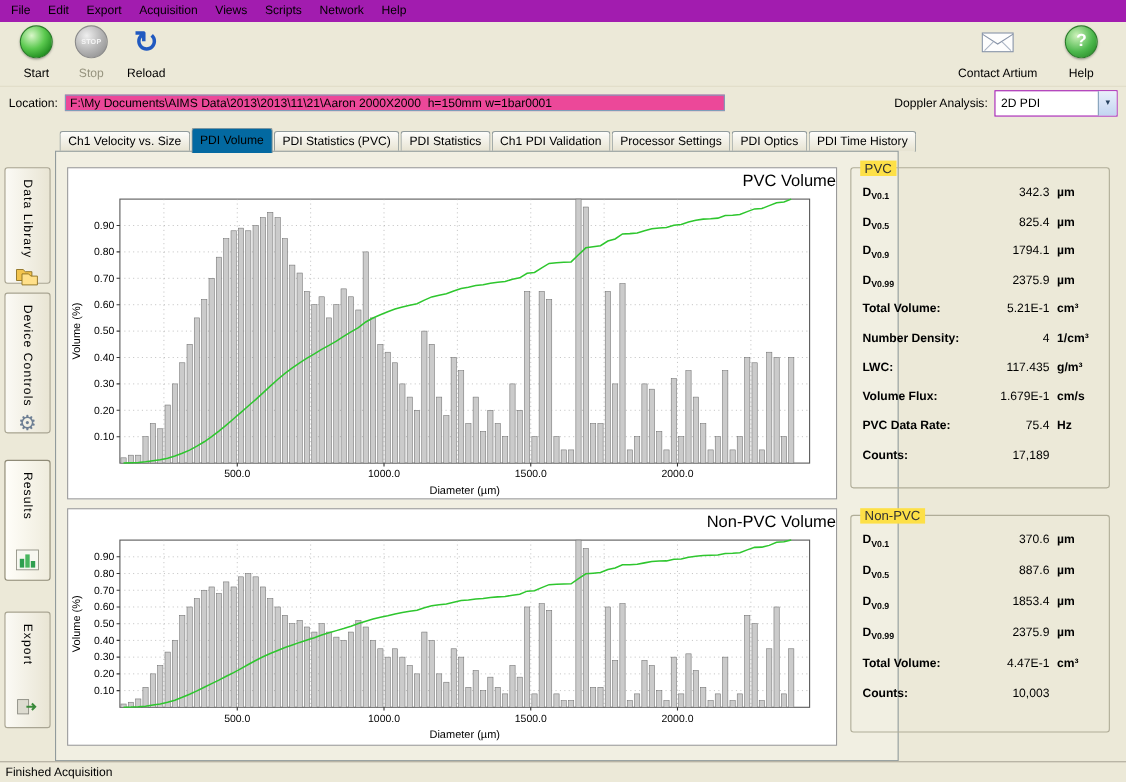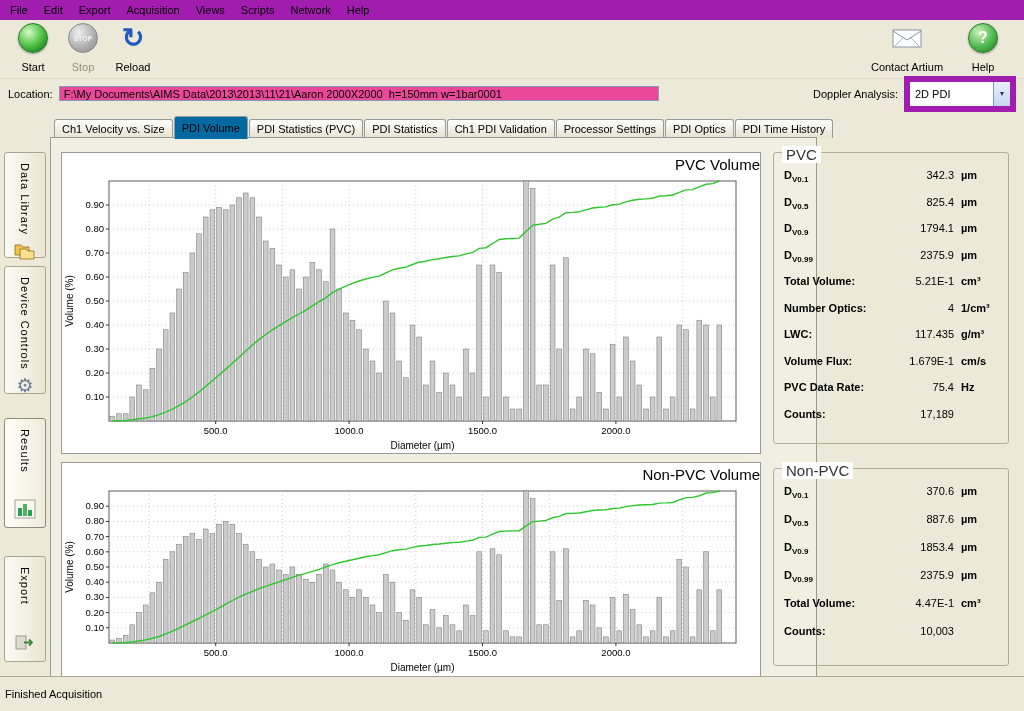--- a/index.html
+++ b/index.html
@@ -21,21 +21,21 @@
   .help-sphere{background:radial-gradient(circle at 35% 30%,#cdf2ba,#4db84d 55%,#1e7e1e);border:1px solid #2a7a2a;color:#fff;font-size:16px;font-weight:bold;box-shadow:0 1px 2px rgba(0,0,0,.35)}
   .reload-glyph{font-size:27px;line-height:30px;height:30px;font-weight:bold;color:#2059c0}
   .toolbar-right{margin-left:auto;display:flex;align-items:flex-start;gap:14px;padding-right:4px}
   .tool.wide{width:70px}
   .envelope-wrap{height:30px;display:flex;align-items:center}
 
   
   .location-row{position:absolute;top:78px;left:0;right:0;height:30px;display:flex;align-items:center;padding:0 8px;gap:6px;border-top:1px solid #e2ddc9}
   .location-input{width:600px;height:15px;border:1px solid #7f9db9;background:#ec4899;font-size:11px;padding:2px 4px;font-family:"Liberation Sans",sans-serif}
   .doppler{margin-left:auto;display:flex;align-items:center;gap:6px}
-  .dropdown{width:112px;height:36px;border:6px solid #a21caf;background:#fff;display:flex;align-items:stretch;cursor:default}
+  .dropdown{width:112px;height:24px;border:1px solid #a21caf;background:#fff;display:flex;align-items:stretch;cursor:default}
   .dropdown .val{flex:1;display:flex;align-items:center;padding-left:5px}
   .dropdown .btn{width:17px;background:linear-gradient(#e9f0fb,#c3d5f1);border-left:1px solid #7f9db9;display:flex;align-items:center;justify-content:center;font-size:7px;color:#26415f}
 
   
   .sidebar{position:absolute;left:0;top:116px;width:50px;bottom:19px}
   .side-tab{position:absolute;left:4px;width:42px;background:linear-gradient(to right,#fbfaf5,#e9e5d4);border:1px solid #a9a593;border-radius:3px;display:flex;flex-direction:column;align-items:center;justify-content:space-between;padding:10px 0 8px;cursor:default}
   .side-tab.active{background:linear-gradient(to right,#fffef9,#efecdd);border-color:#8f8b77}
   .vlabel{writing-mode:vertical-rl;font-size:11px;color:#000;letter-spacing:1px;white-space:nowrap}
   .side-icon{margin-top:6px;line-height:0}
   .gear-glyph{font-size:19px;line-height:20px;color:#6e7f94}
@@ -51,30 +51,30 @@
   .chart-box{position:absolute;background:#fff;border:1px solid #9a9a9a}
   #chart-box-0{left:10px;top:14px;width:700px;height:302px}
   #chart-box-1{left:10px;top:324px;width:700px;height:216px}
   .chart-title{text-align:right;font-size:15px;padding-top:3px;height:22px}
   svg text{font-family:"Liberation Sans",sans-serif}
 
   
   .group-box{position:absolute;left:722px;width:236px;border:1px solid #b0ad98;border-radius:3px;padding:16px 10px 6px}
   #pvc-group{top:14px;height:292px}
   #nonpvc-group{top:330px;height:198px}
-  .group-title{position:absolute;top:-7px;left:8px;background:#ffffff;padding:0 4px;font-size:15px;color:#333}
+  .group-title{position:absolute;top:-7px;left:8px;background:#fde047;padding:0 4px;font-size:12px;color:#333}
   .stat-row{display:flex;align-items:baseline;height:26.5px}
   #nonpvc-group .stat-row{height:28px}
   .stat-label{font-weight:bold;white-space:nowrap}
   .stat-label sub{font-size:8px;font-weight:bold}
   .stat-value{margin-left:auto;min-width:62px;text-align:right}
   .stat-unit{width:44px;text-align:left;padding-left:7px;font-weight:bold;white-space:nowrap}
 
   
-  .status-bar{position:absolute;left:0;right:0;bottom:0;height:35px;border-top:1px solid #aca899;display:flex;align-items:center;padding-left:5px;background:#ece9d8}
+  .status-bar{position:absolute;left:0;right:0;bottom:0;height:19px;border-top:1px solid #aca899;display:flex;align-items:center;padding-left:5px;background:#ece9d8}
 </style>
 </head>
 <body>
 
 <div class="menu-bar">
   <div class="menu-item">File</div>
   <div class="menu-item">Edit</div>
   <div class="menu-item">Export</div>
   <div class="menu-item">Acquisition</div>
   <div class="menu-item">Views</div>
@@ -490,21 +490,21 @@
             <span class="stat-label">D<sub>V0.99</sub></span>
             <span class="stat-value">2375.9</span>
             <span class="stat-unit">µm</span>
           </div>
           <div class="stat-row">
             <span class="stat-label">Total Volume:</span>
             <span class="stat-value">5.21E-1</span>
             <span class="stat-unit">cm³</span>
           </div>
           <div class="stat-row">
-            <span class="stat-label">Number Optics:</span>
+            <span class="stat-label">Number Density:</span>
             <span class="stat-value">4</span>
             <span class="stat-unit">1/cm³</span>
           </div>
           <div class="stat-row">
             <span class="stat-label">LWC:</span>
             <span class="stat-value">117.435</span>
             <span class="stat-unit">g/m³</span>
           </div>
           <div class="stat-row">
             <span class="stat-label">Volume Flux:</span>

